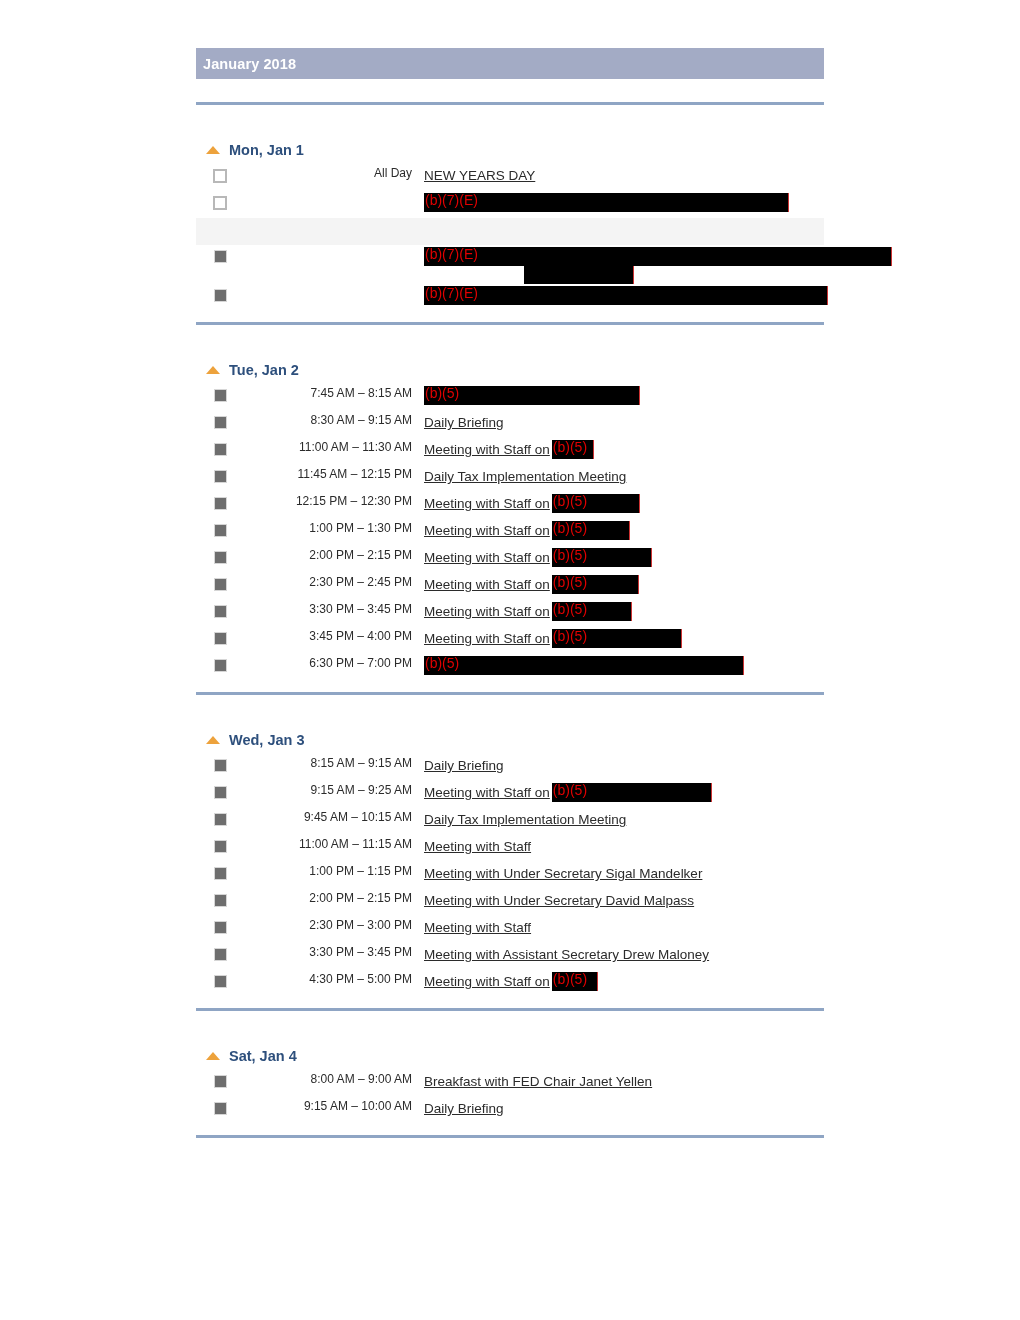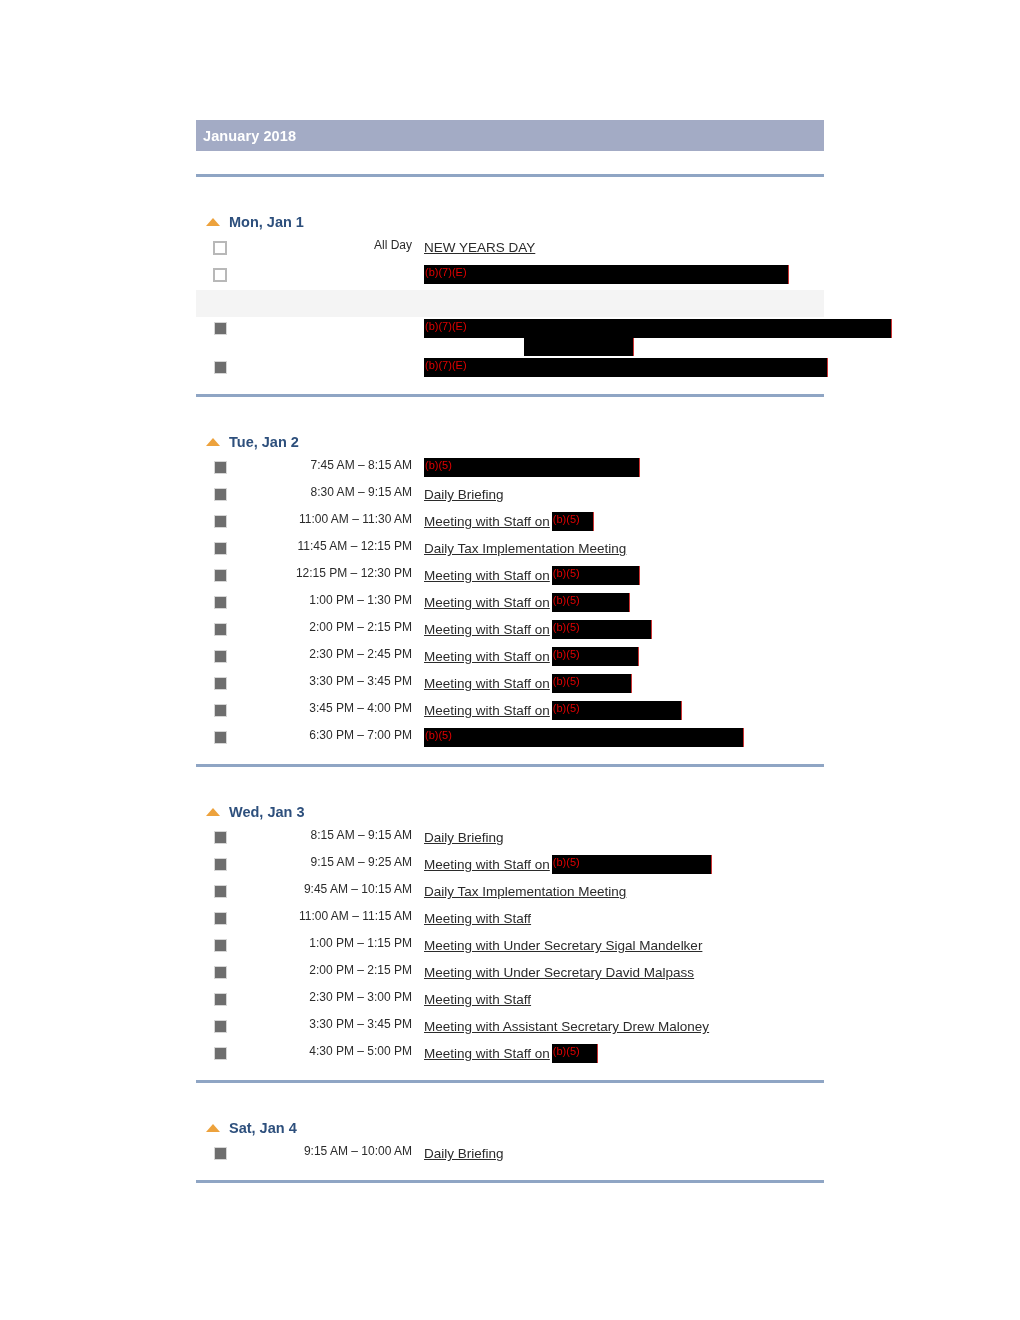--- a/index.html
+++ b/index.html
@@ -17,21 +17,21 @@
 
   .page {
     position: absolute;
     left: 196px;
     top: 0;
     width: 628px;
   }
 
   
   .month-bar {
-    margin-top: 120px;
+    margin-top: 48px;
     height: 31px;
     background: #a3abc5;
     display: flex;
     align-items: center;
     padding-left: 7px;
     box-sizing: border-box;
   }
   .month-title {
     color: #ffffff;
     font-size: 14.5px;
@@ -131,21 +131,21 @@
     display: inline-block;
     background: #000000;
     border-right: 1.5px solid #c33;
     height: 19px;
     vertical-align: top;
     position: relative;
     box-sizing: border-box;
   }
   .redact .code {
     color: #e00000;
-    font-size: 11px;
+    font-size: 14px;
     font-family: "Liberation Sans", sans-serif;
     position: absolute;
     left: 1px;
     top: 1px;
     line-height: 13px;
     white-space: nowrap;
   }
   .redact-inline {
     margin-left: 2px;
   }
@@ -382,20 +382,27 @@
       <div class="day-section">
         <div class="day-header">
           <span class="tri-icon"></span>
           <span class="day-label">Sat, Jan 4</span>
         </div>
         <div class="rows">
           <div class="row">
             <div class="bullet-cell">
               <span class="sq-filled"></span>
             </div>
+            <div class="time-cell">8:00 AM – 9:00 AM</div>
+            <div class="title-cell"><span class="title-text">Breakfast with FED Chair Janet Yellen</span></div>
+          </div>
+          <div class="row">
+            <div class="bullet-cell">
+              <span class="sq-filled"></span>
+            </div>
             <div class="time-cell">9:15 AM – 10:00 AM</div>
             <div class="title-cell"><span class="title-text">Daily Briefing</span></div>
           </div>
         </div>
         <div class="rule rule-day"></div>
       </div>
     </div>
 
 </div>
 

